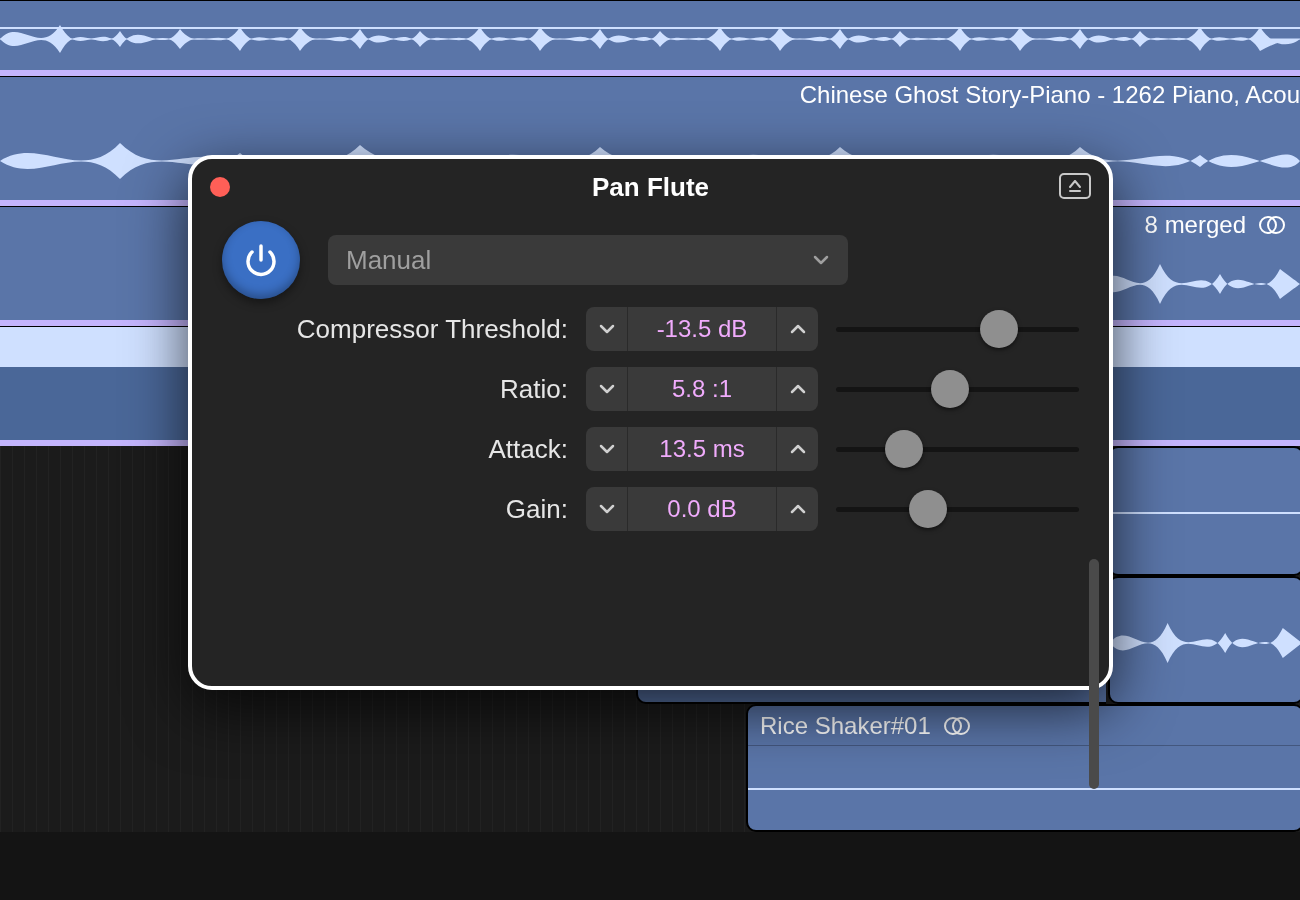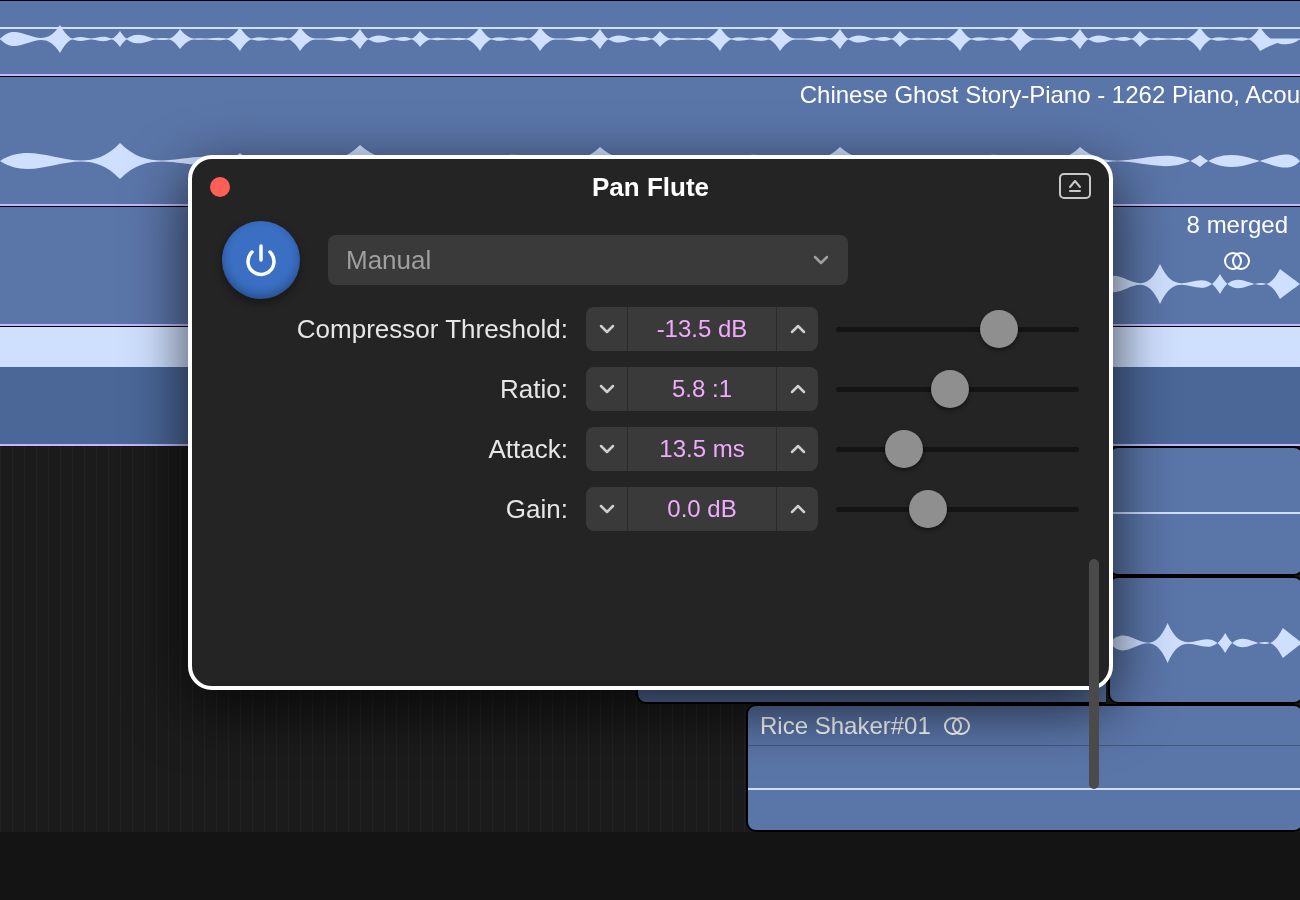--- a/index.html
+++ b/index.html
@@ -8,21 +8,21 @@
     font-family: -apple-system, BlinkMacSystemFont, "Helvetica Neue", Arial, sans-serif;
     background: #1a1a1a;
   }
 
   
   .tracks { position: absolute; inset: 0; }
   .track {
     position: absolute; left: 0; right: 0;
     background: #5a75a8;
     border-top: 1px solid #000;
-    border-bottom: 2px solid #c4b5fd;
+    border-bottom: 6px solid #c4b5fd;
   }
   .track .label {
     position: absolute; top: 4px;
     color: #fff; font-size: 24px; font-weight: 400;
     white-space: nowrap;
     display: flex; align-items: center; gap: 10px;
   }
   .wave { position:absolute; left:0; right:0; }
   .wave svg { width:100%; height:100%; display:block; }
   .selection-band {
@@ -190,21 +190,21 @@
     </div>
     <div class="wave" style="top:48px; height:72px;">
       <svg viewBox="0 0 1300 72" preserveAspectRatio="none">
         <path fill="#cfe0ff" d="M0,36 C40,10 80,60 120,18 C160,58 200,12 240,44 C280,8 320,60 360,20 C400,56 440,12 480,42 C520,8 560,60 600,22 C640,56 680,12 720,42 C760,8 800,60 840,22 C880,56 920,12 960,42 C1000,8 1040,60 1080,22 C1120,56 1160,12 1200,42 C1240,8 1280,60 1300,36 L1300,36 L0,36 Z"></path>
         <path fill="#cfe0ff" d="M0,36 C40,62 80,12 120,54 C160,14 200,60 240,28 C280,64 320,12 360,52 C400,16 440,60 480,30 C520,64 560,12 600,50 C640,16 680,60 720,30 C760,64 800,12 840,50 C880,16 920,60 960,30 C1000,64 1040,12 1080,50 C1120,16 1160,60 1200,30 C1240,64 1280,12 1300,36 L1300,36 L0,36 Z"></path>
       </svg>
     </div>
   </div>
 
   <div class="track" style="top:206px; height:120px;">
-    <div class="label" style="right:12px;flex-direction:column;">
+    <div class="label" style="right:12px;">
       <span>8 merged</span>
       <span class="stereo-icon">
         <svg viewBox="0 0 32 20">
             <g fill="none" stroke="#fff" stroke-width="2">
               <circle cx="12" cy="10" r="8"></circle>
               <circle cx="20" cy="10" r="8"></circle>
             </g>
           </svg>
       </span>
     </div>

